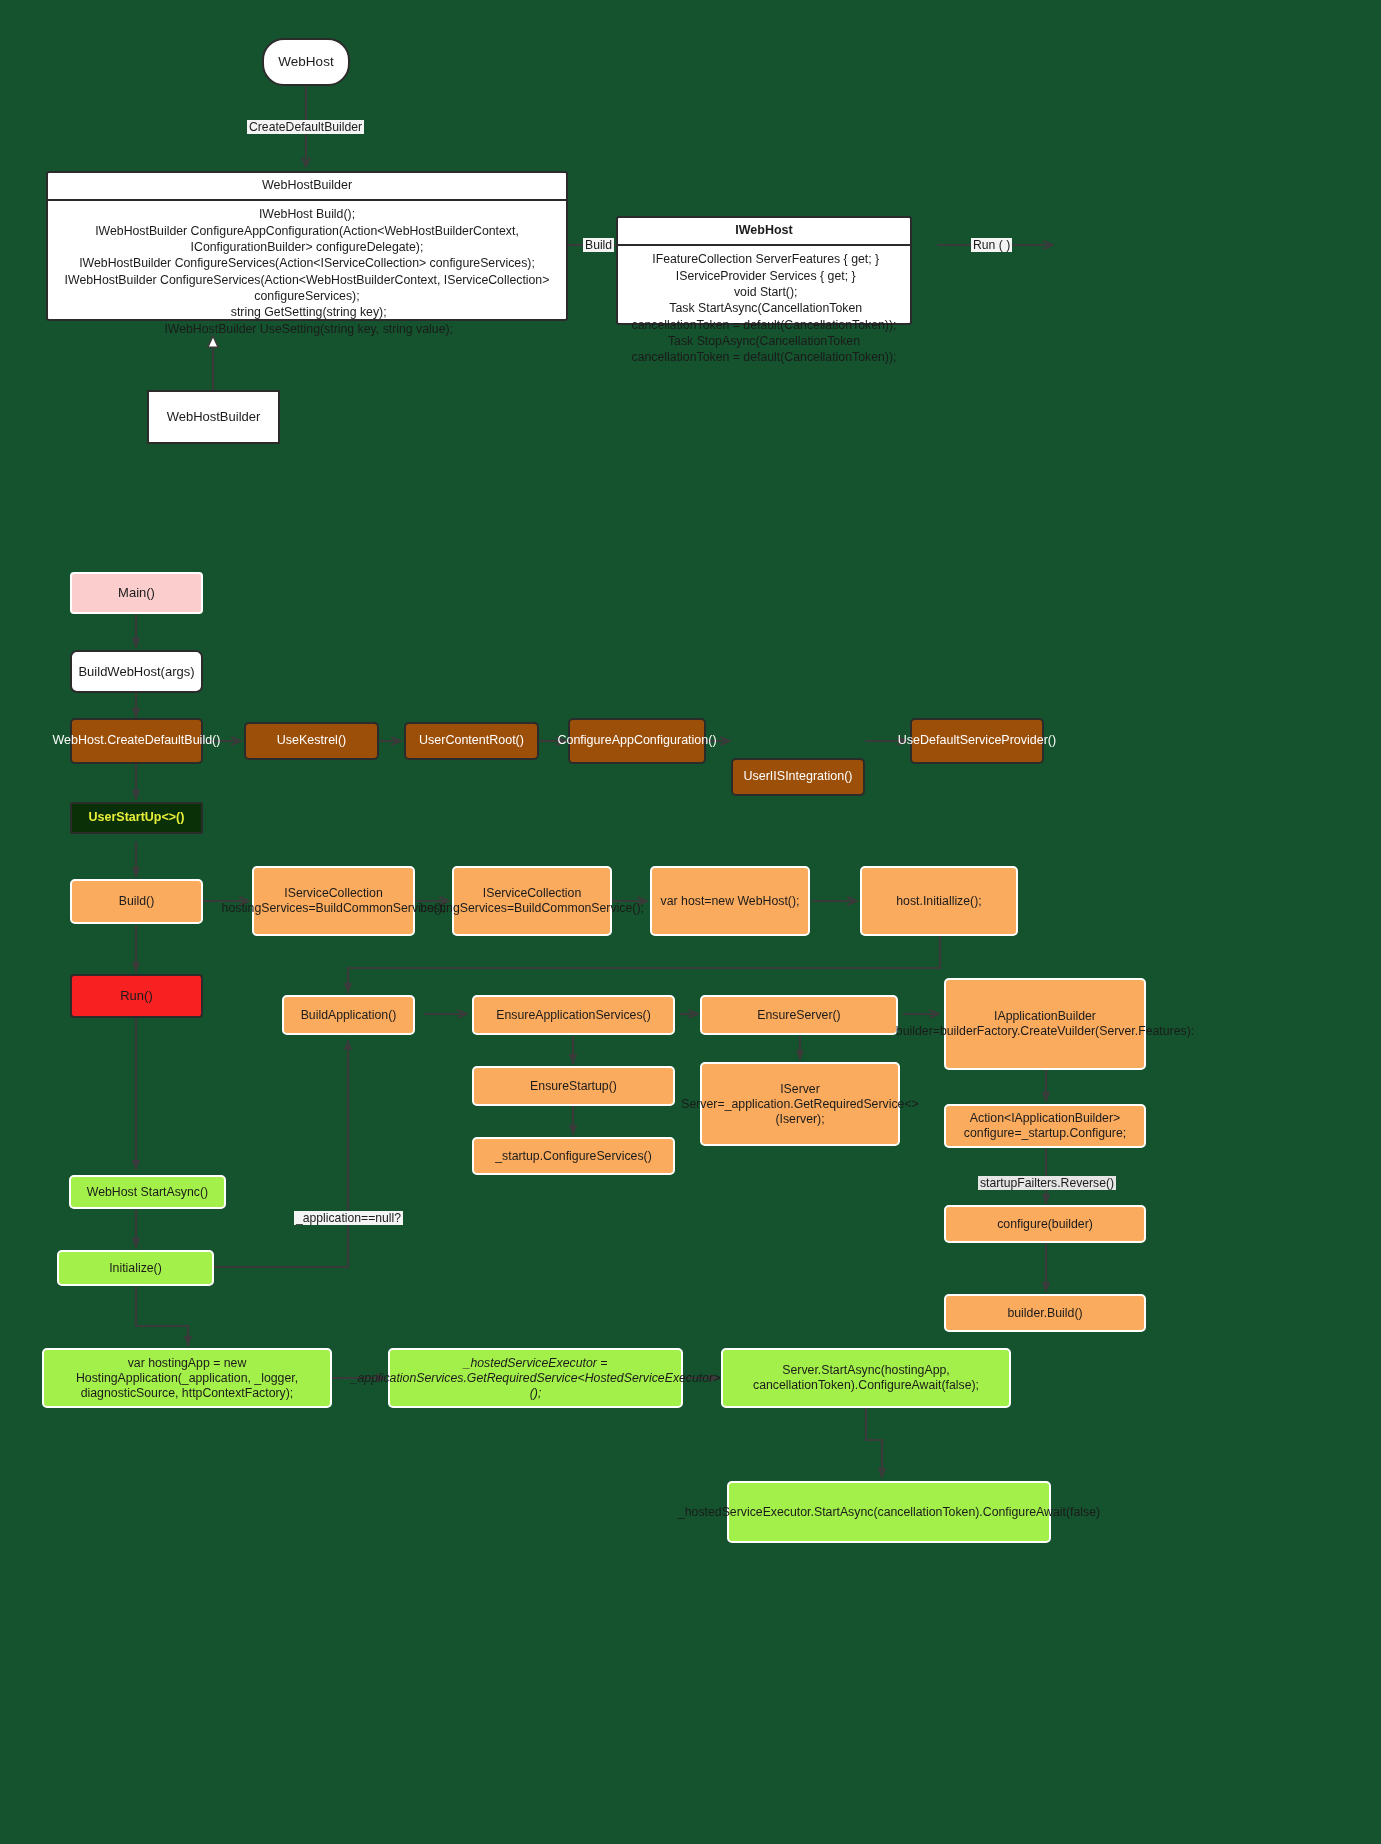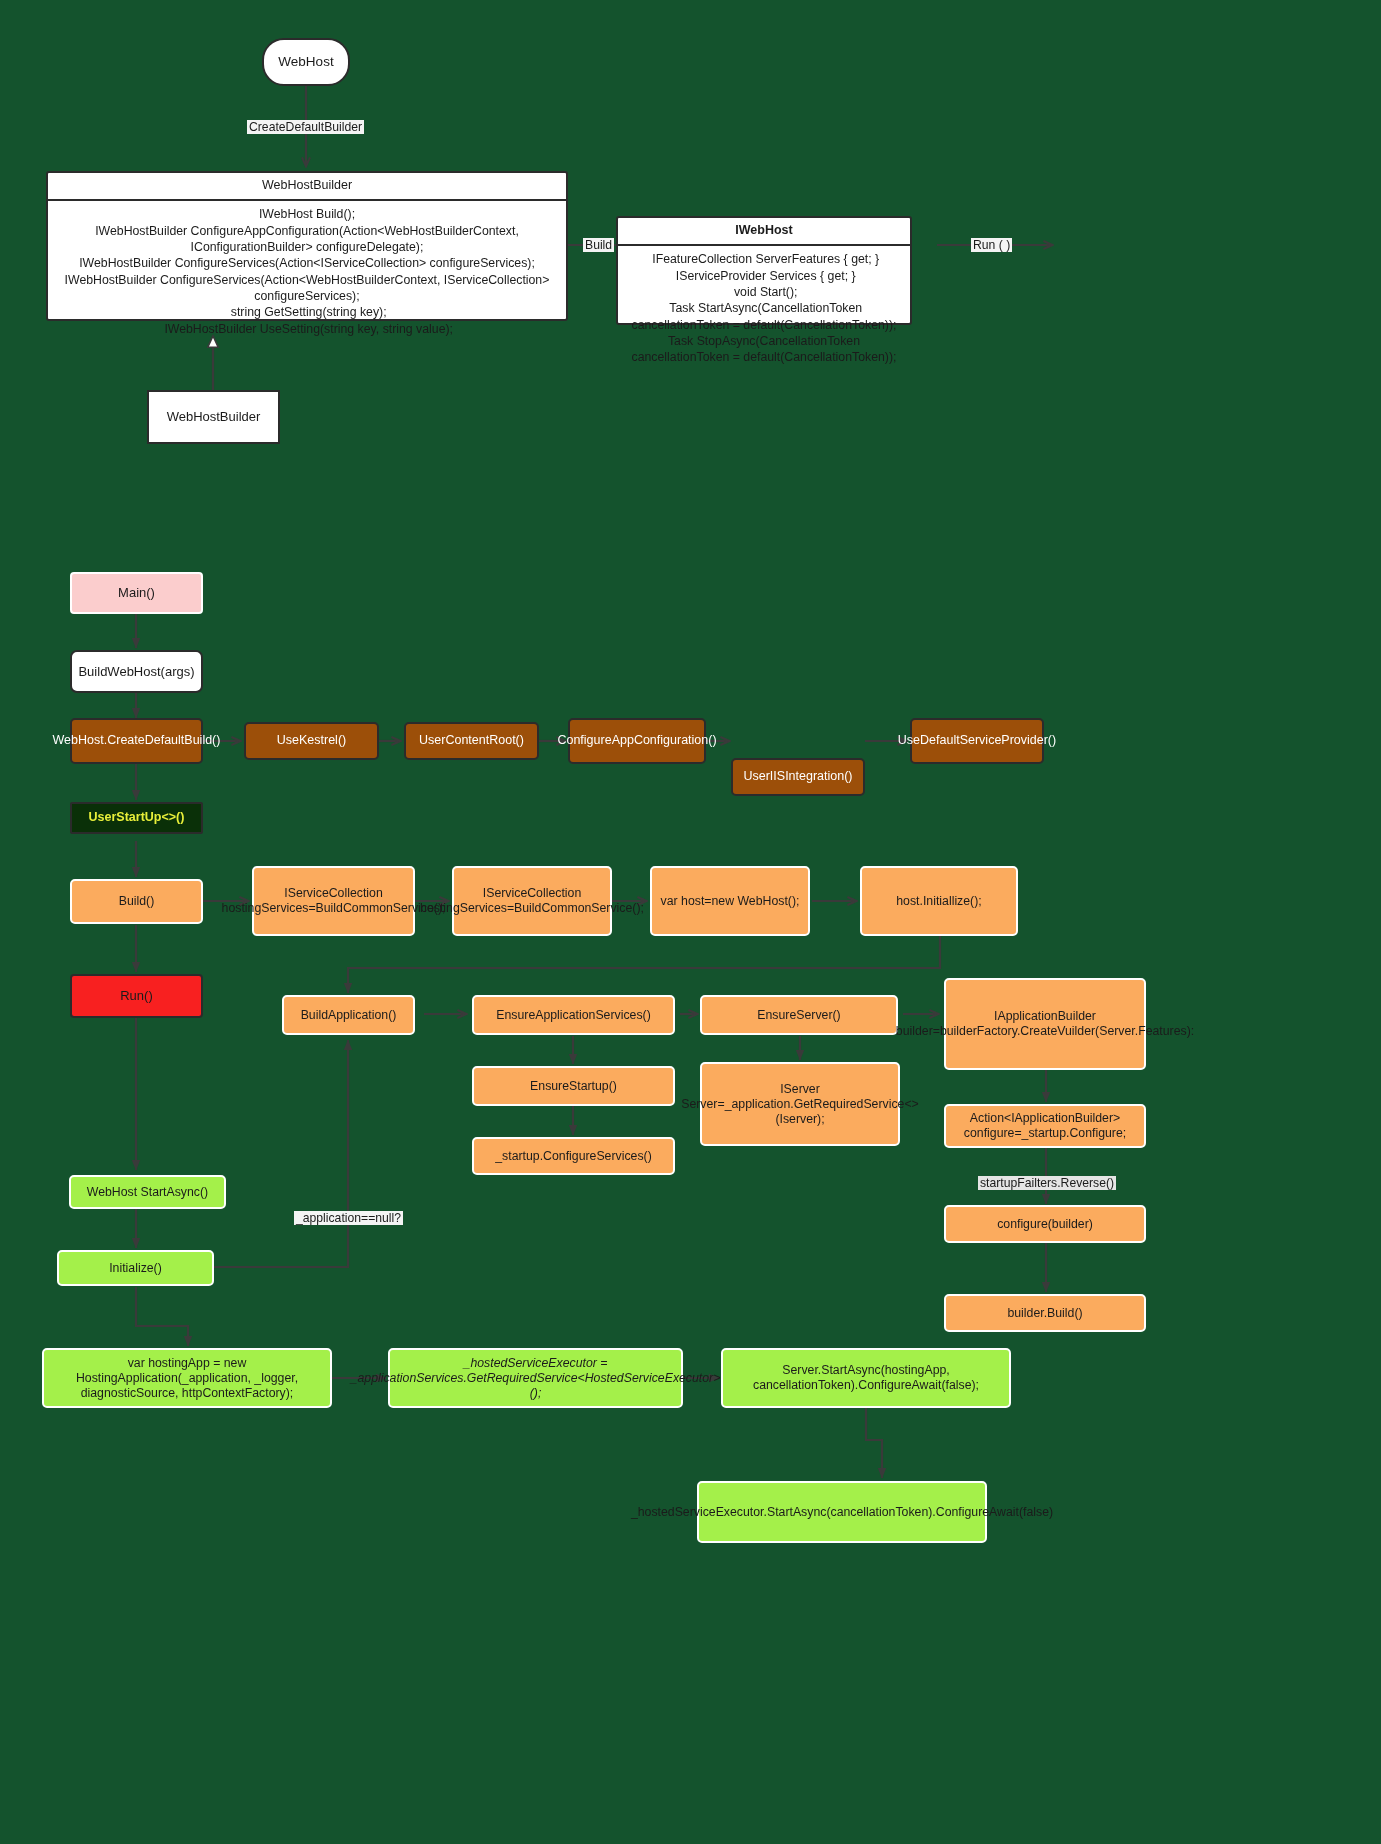--- a/index.html
+++ b/index.html
@@ -366,17 +366,17 @@
   </div>
 
   <div class="node green" style="left:388px;top:1348px;width:295px;height:60px;padding:0 8px;font-style:italic;">
     <span>_hostedServiceExecutor = _applicationServices.GetRequiredService&lt;HostedServiceExecutor&gt;();</span>
   </div>
 
   <div class="node green" style="left:721px;top:1348px;width:290px;height:60px;padding:0 8px;">
     <span>Server.StartAsync(hostingApp, cancellationToken).ConfigureAwait(false);</span>
   </div>
 
-  <div class="node green" style="left:697px;top:1481px;width:290px;height:62px;padding:0 8px;">
+  <div class="node green" style="left:727px;top:1481px;width:324px;height:62px;padding:0 8px;">
     <span>_hostedServiceExecutor.StartAsync(cancellationToken).ConfigureAwait(false)</span>
   </div>
 
 </div>
 
 </body></html>

